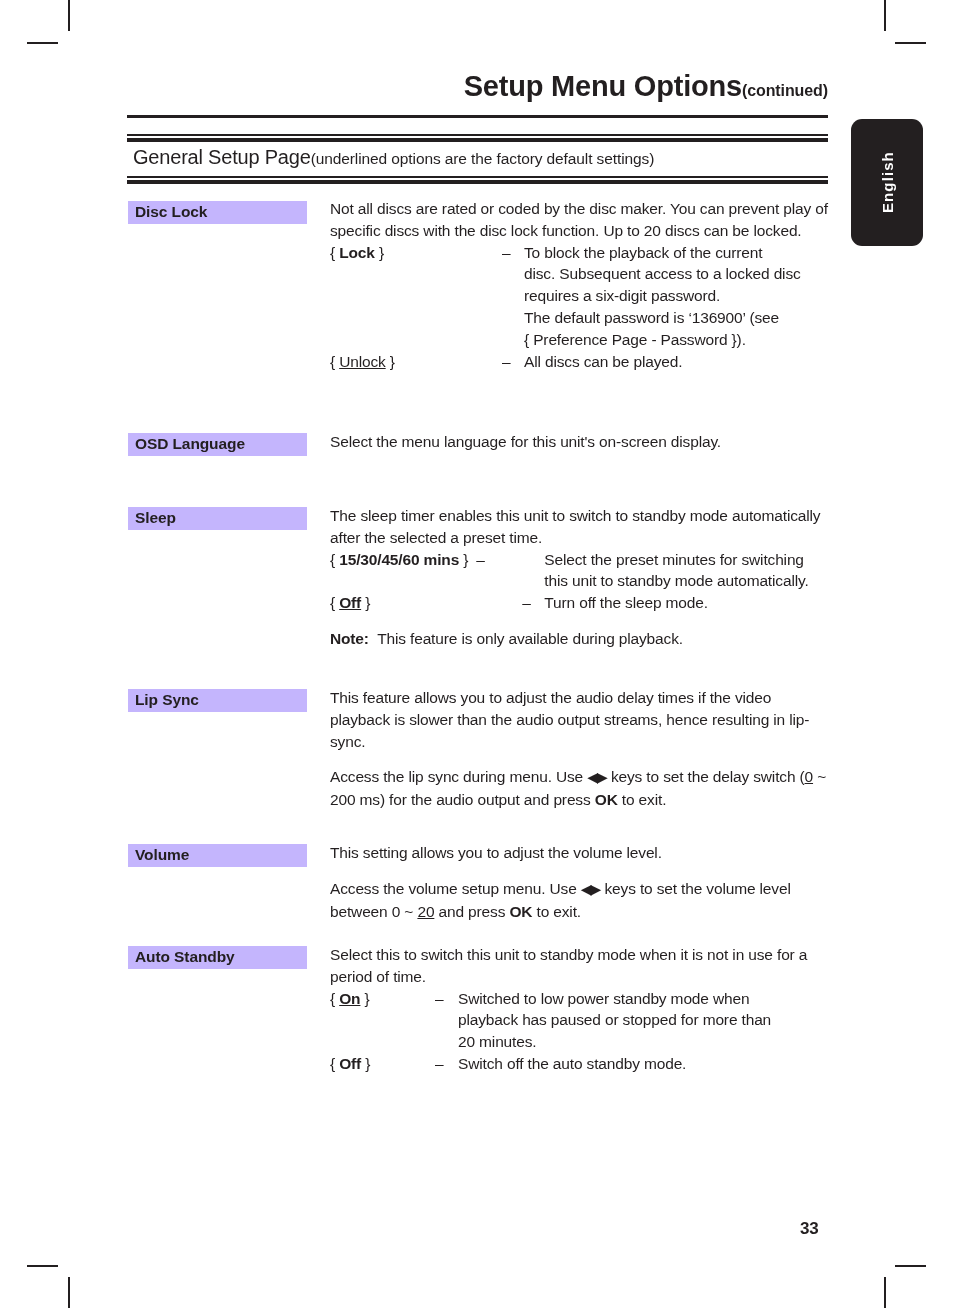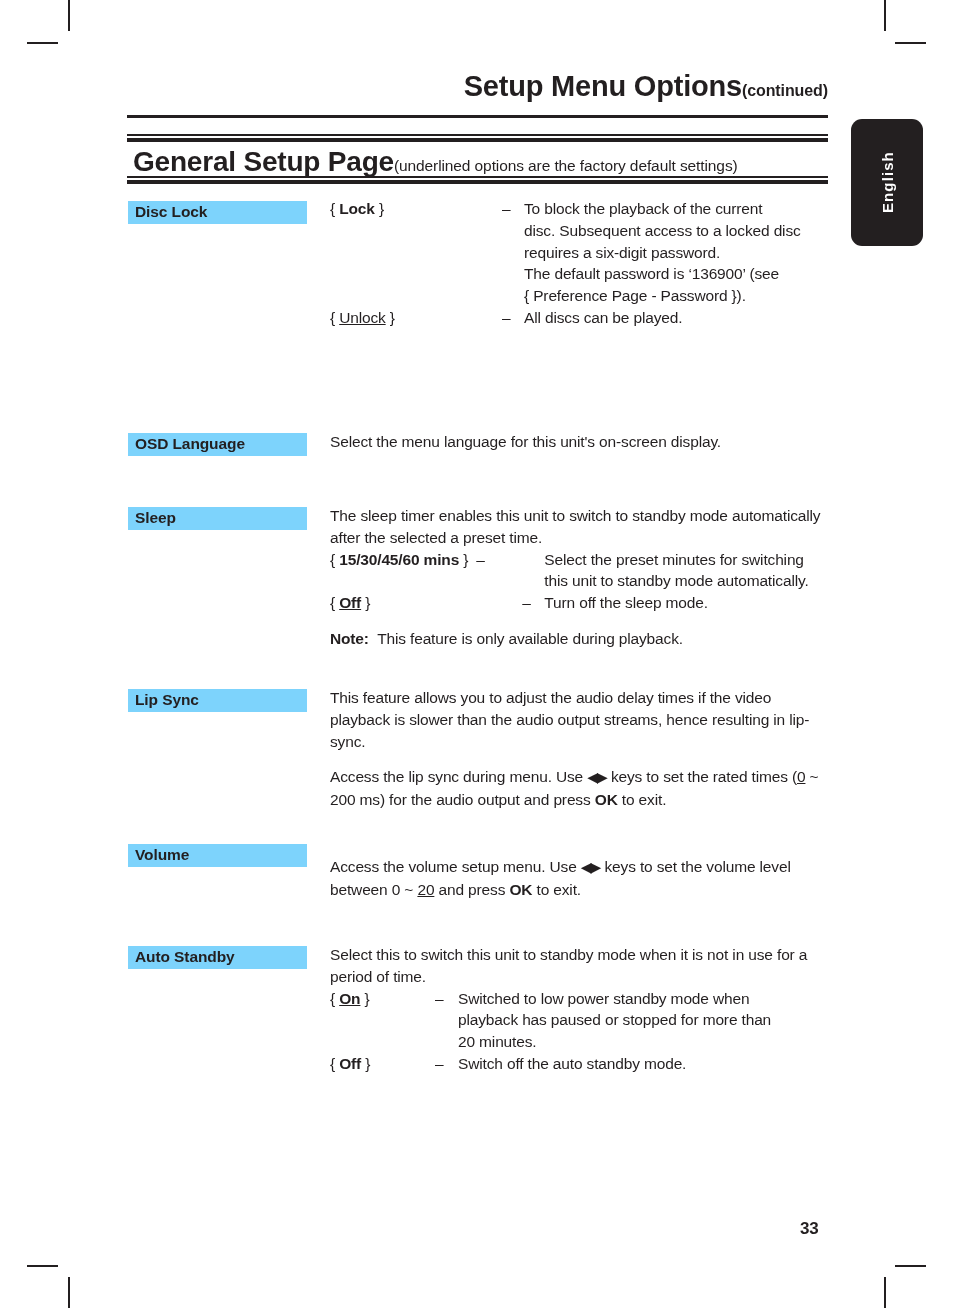--- a/index.html
+++ b/index.html
@@ -82,22 +82,22 @@
     width: 701px; height: 4px;
     background: #231f20;
   }
   .banner-title {
     position: absolute;
     left: 133px;
     top: 146px;
     white-space: nowrap;
   }
   .banner-title .bt-main {
-    font-size: 28px;
-    font-weight: bold;
+    font-size: 20px;
+    font-weight: normal;
     letter-spacing: -0.2px;
     text-align: center;
   }
   .banner-title .bt-sub {
     font-size: 15.5px;
     letter-spacing: -0.1px;
   }
   .banner-rule-thin-bot {
     position: absolute;
     left: 127px; top: 176px;
@@ -133,21 +133,21 @@
     font-weight: bold;
     letter-spacing: 1.1px;
     writing-mode: vertical-rl;
     transform: rotate(180deg);
   }
   .label-box {
     position: absolute;
     left: 128px;
     width: 179px;
     height: 23px;
-    background: #7dd3fc;
+    background: #c4b5fd;
   }
   .label-box span {
     position: absolute;
     left: 7px;
     top: 2px;
     font-size: 15.5px;
     font-weight: bold;
     letter-spacing: -0.1px;
     white-space: nowrap;
   }
@@ -235,20 +235,21 @@
   <div class="banner-rule-thick-bot"></div>
 
   <div class="lang-tab">
     <div class="lang-tab-text">English</div>
   </div>
 
   <div class="label-box" style="top:201px">
     <span>Disc Lock</span>
   </div>
   <div class="body-col" style="top:198px">
+    <p class="para">Not all discs are rated or coded by the disc maker. You can prevent play of specific discs with the disc lock function. Up to 20 discs can be locked.</p>
     <table class="opts wide">
       <tbody>
           <tr>
         <td class="opt-name">{&nbsp;<b>Lock</b>&nbsp;}</td>
         <td class="opt-dash">–</td>
         <td class="opt-desc">
           <span>To block the playback of the current</span><br>
           <span>disc. Subsequent access to a locked disc</span><br>
           <span>requires a six-digit password.</span><br>
           <span>The default password is ‘136900’ (see</span><br>
@@ -294,27 +295,28 @@
     </tbody>
       </table>
     <p class="para" style="margin-top:14px"><b>Note:</b>&nbsp;&nbsp;<span>This feature is only available during playback.</span></p>
   </div>
 
   <div class="label-box" style="top:689px">
     <span>Lip Sync</span>
   </div>
   <div class="body-col" style="top:687px">
     <p class="para">This feature allows you to adjust the audio delay times if the video playback is slower than the audio output streams, hence resulting in lip-sync.</p>
-    <p class="para gap"><span>Access the lip sync during menu. Use </span><span class="arrow">◀▶</span><span> keys to set the rated times (</span><u>0</u><span> ~ 200 ms) for the audio output and press </span><b>OK</b><span> to exit.</span></p>
+    <p class="para gap"><span>Access the lip sync during menu. Use </span><span class="arrow">◀▶</span><span> keys to set the delay switch (</span><u>0</u><span> ~ 200 ms) for the audio output and press </span><b>OK</b><span> to exit.</span></p>
   </div>
 
   <div class="label-box" style="top:844px">
     <span>Volume</span>
   </div>
   <div class="body-col" style="top:842px">
+    <p class="para">This setting allows you to adjust the volume level.</p>
     <p class="para gap"><span>Access the volume setup menu. Use </span><span class="arrow">◀▶</span><span> keys to set the volume level between 0 ~ </span><u>20</u><span> and press </span><b>OK</b><span> to exit.</span></p>
   </div>
 
   <div class="label-box" style="top:946px">
     <span>Auto Standby</span>
   </div>
   <div class="body-col" style="top:944px">
     <p class="para">Select this to switch this unit to standby mode when it is not in use for a period of time.</p>
     <table class="opts narrow">
       <tbody>

